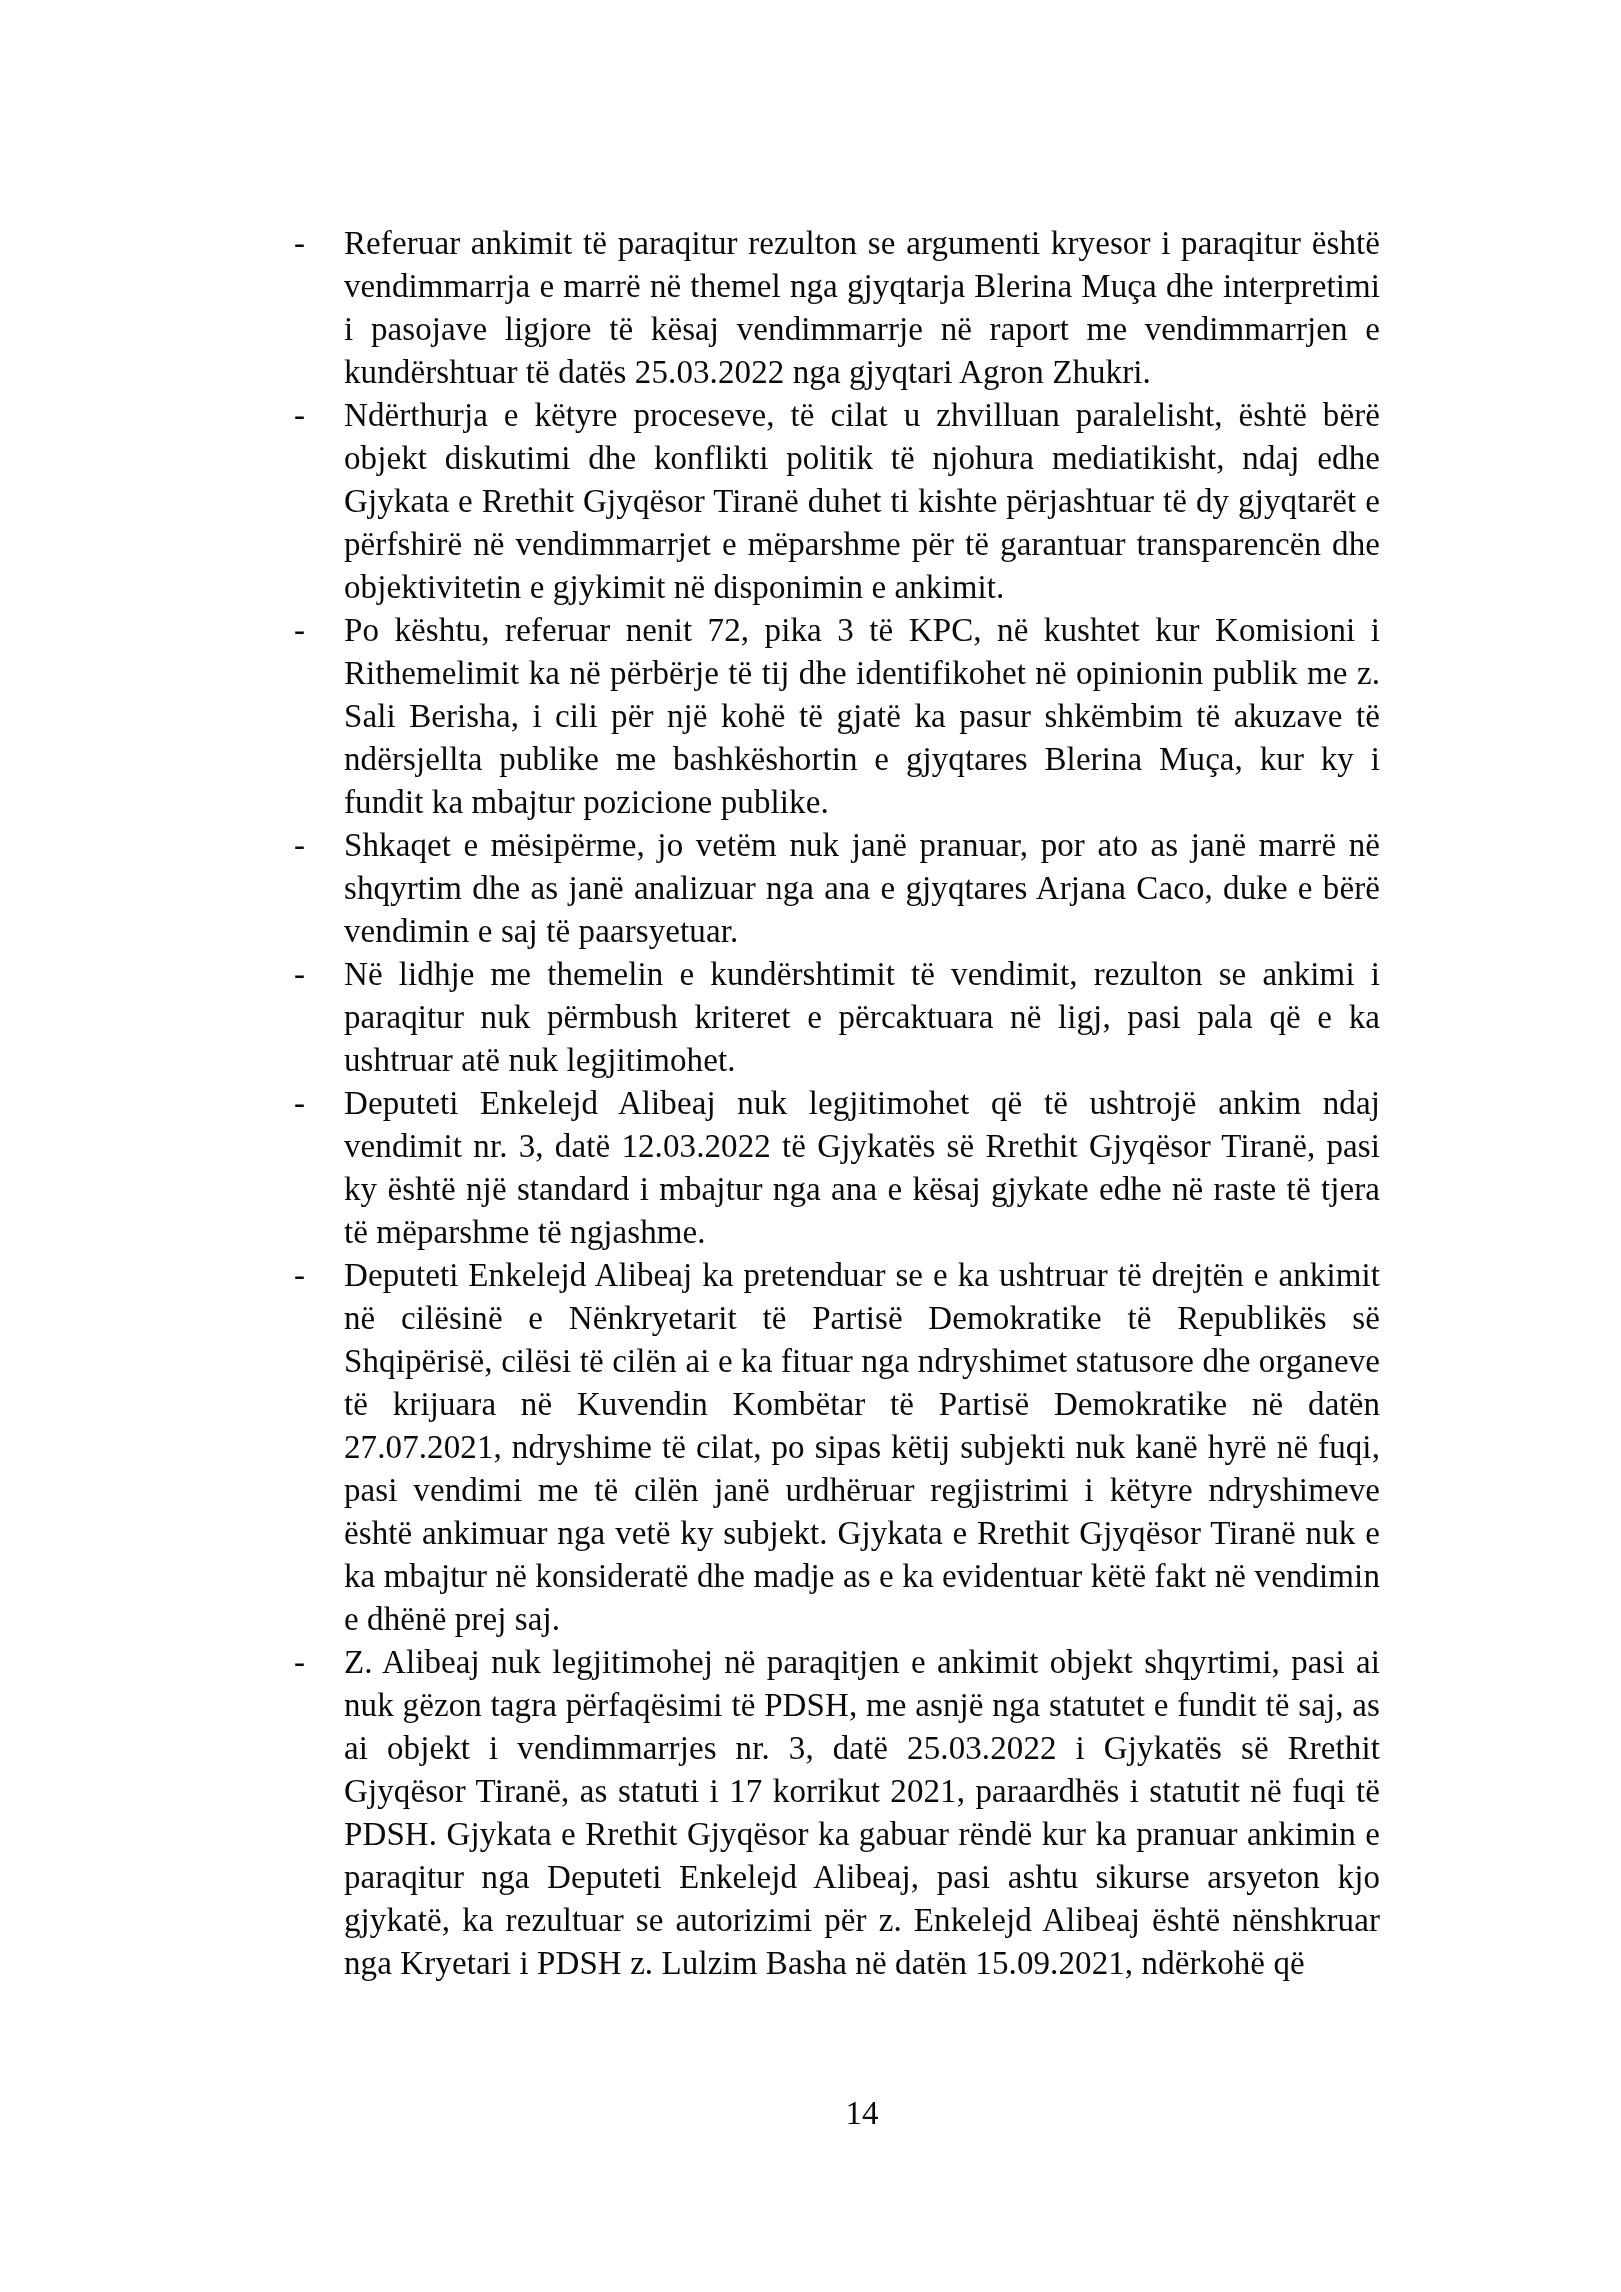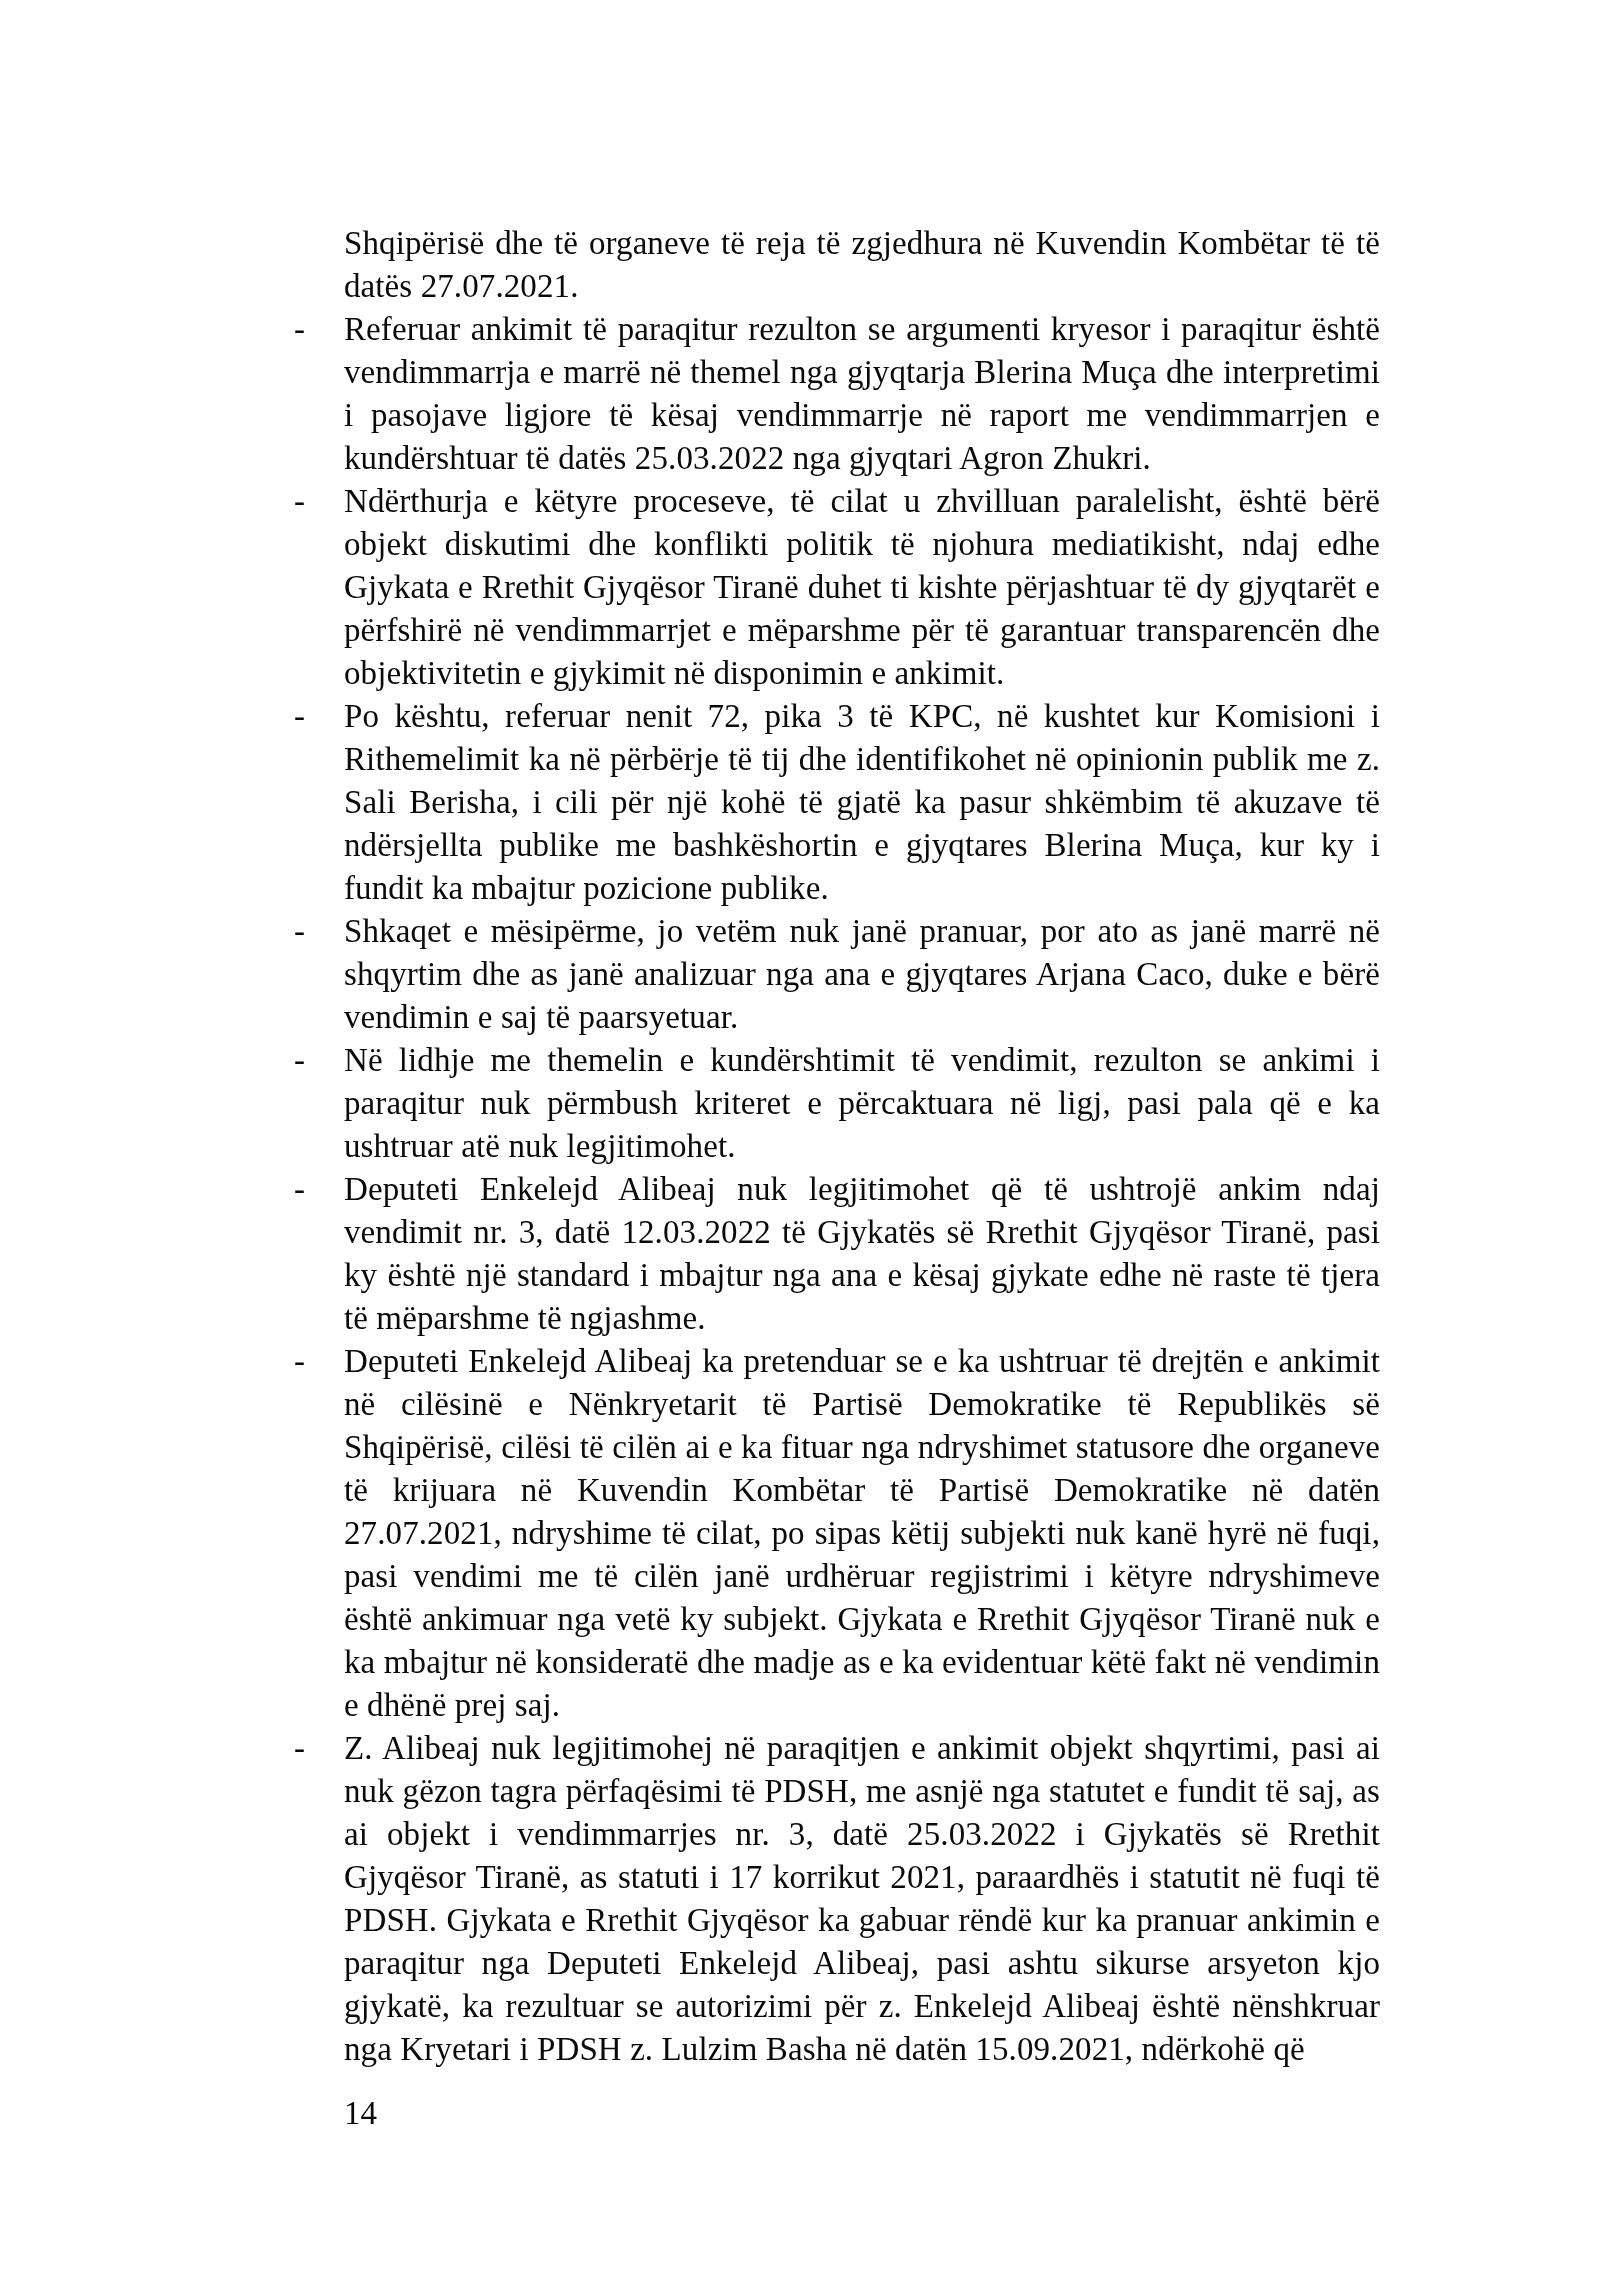--- a/index.html
+++ b/index.html
@@ -41,31 +41,30 @@
     position: absolute;
     left: -50px;
     top: 0;
     text-align: left;
   }
   .page-number {
     position: absolute;
     top: 2092px;
     left: 344px;
     width: 1036px;
-    text-align: left;
+    text-align: center;
     font-size: 33px;
     line-height: 43px;
   }
 </style>
 </head>
 <body>
 
 <div class="page">
   <div class="content">
-    <div class="para">Shqipërisë dhe të organeve të reja të zgjedhura në Kuvendin Kombëtar të të datës 27.07.2021.</div>
     <div id="bullet-list">
         <div class="bullet-item"><span class="dash">-</span><span class="bullet-text">Referuar ankimit të paraqitur rezulton se argumenti kryesor i paraqitur është vendimmarrja e marrë në themel nga gjyqtarja Blerina Muça dhe interpretimi i pasojave ligjore të kësaj vendimmarrje në raport me vendimmarrjen e kundërshtuar të datës 25.03.2022 nga gjyqtari Agron Zhukri.</span></div>
         <div class="bullet-item"><span class="dash">-</span><span class="bullet-text">Ndërthurja e këtyre proceseve, të cilat u zhvilluan paralelisht, është bërë objekt diskutimi dhe konflikti politik të njohura mediatikisht, ndaj edhe Gjykata e Rrethit Gjyqësor Tiranë duhet ti kishte përjashtuar të dy gjyqtarët e përfshirë në vendimmarrjet e mëparshme për të garantuar transparencën dhe objektivitetin e gjykimit në disponimin e ankimit.</span></div>
         <div class="bullet-item"><span class="dash">-</span><span class="bullet-text">Po kështu, referuar nenit 72, pika 3 të KPC, në kushtet kur Komisioni i Rithemelimit ka në përbërje të tij dhe identifikohet në opinionin publik me z. Sali Berisha, i cili për një kohë të gjatë ka pasur shkëmbim të akuzave të ndërsjellta publike me bashkëshortin e gjyqtares Blerina Muça, kur ky i fundit ka mbajtur pozicione publike.</span></div>
         <div class="bullet-item"><span class="dash">-</span><span class="bullet-text">Shkaqet e mësipërme, jo vetëm nuk janë pranuar, por ato as janë marrë në shqyrtim dhe as janë analizuar nga ana e gjyqtares Arjana Caco, duke e bërë vendimin e saj të paarsyetuar.</span></div>
         <div class="bullet-item"><span class="dash">-</span><span class="bullet-text">Në lidhje me themelin e kundërshtimit të vendimit, rezulton se ankimi i paraqitur nuk përmbush kriteret e përcaktuara në ligj, pasi pala që e ka ushtruar atë nuk legjitimohet.</span></div>
         <div class="bullet-item"><span class="dash">-</span><span class="bullet-text">Deputeti Enkelejd Alibeaj nuk legjitimohet që të ushtrojë ankim ndaj vendimit nr. 3, datë 12.03.2022 të Gjykatës së Rrethit Gjyqësor Tiranë, pasi ky është një standard i mbajtur nga ana e kësaj gjykate edhe në raste të tjera të mëparshme të ngjashme.</span></div>
         <div class="bullet-item"><span class="dash">-</span><span class="bullet-text">Deputeti Enkelejd Alibeaj ka pretenduar se e ka ushtruar të drejtën e ankimit në cilësinë e Nënkryetarit të Partisë Demokratike të Republikës së Shqipërisë, cilësi të cilën ai e ka fituar nga ndryshimet statusore dhe organeve të krijuara në Kuvendin Kombëtar të Partisë Demokratike në datën 27.07.2021, ndryshime të cilat, po sipas këtij subjekti nuk kanë hyrë në fuqi, pasi vendimi me të cilën janë urdhëruar regjistrimi i këtyre ndryshimeve është ankimuar nga vetë ky subjekt. Gjykata e Rrethit Gjyqësor Tiranë nuk e ka mbajtur në konsideratë dhe madje as e ka evidentuar këtë fakt në vendimin e dhënë prej saj.</span></div>
         <div class="bullet-item"><span class="dash">-</span><span class="bullet-text">Z. Alibeaj nuk legjitimohej në paraqitjen e ankimit objekt shqyrtimi, pasi ai nuk gëzon tagra përfaqësimi të PDSH, me asnjë nga statutet e fundit të saj, as ai objekt i vendimmarrjes nr. 3, datë 25.03.2022 i Gjykatës së Rrethit Gjyqësor Tiranë, as statuti i 17 korrikut 2021, paraardhës i statutit në fuqi të PDSH. Gjykata e Rrethit Gjyqësor ka gabuar rëndë kur ka pranuar ankimin e paraqitur nga Deputeti Enkelejd Alibeaj, pasi ashtu sikurse arsyeton kjo gjykatë, ka rezultuar se autorizimi për z. Enkelejd Alibeaj është nënshkruar nga Kryetari i PDSH z. Lulzim Basha në datën 15.09.2021, ndërkohë që</span></div>
       </div>

